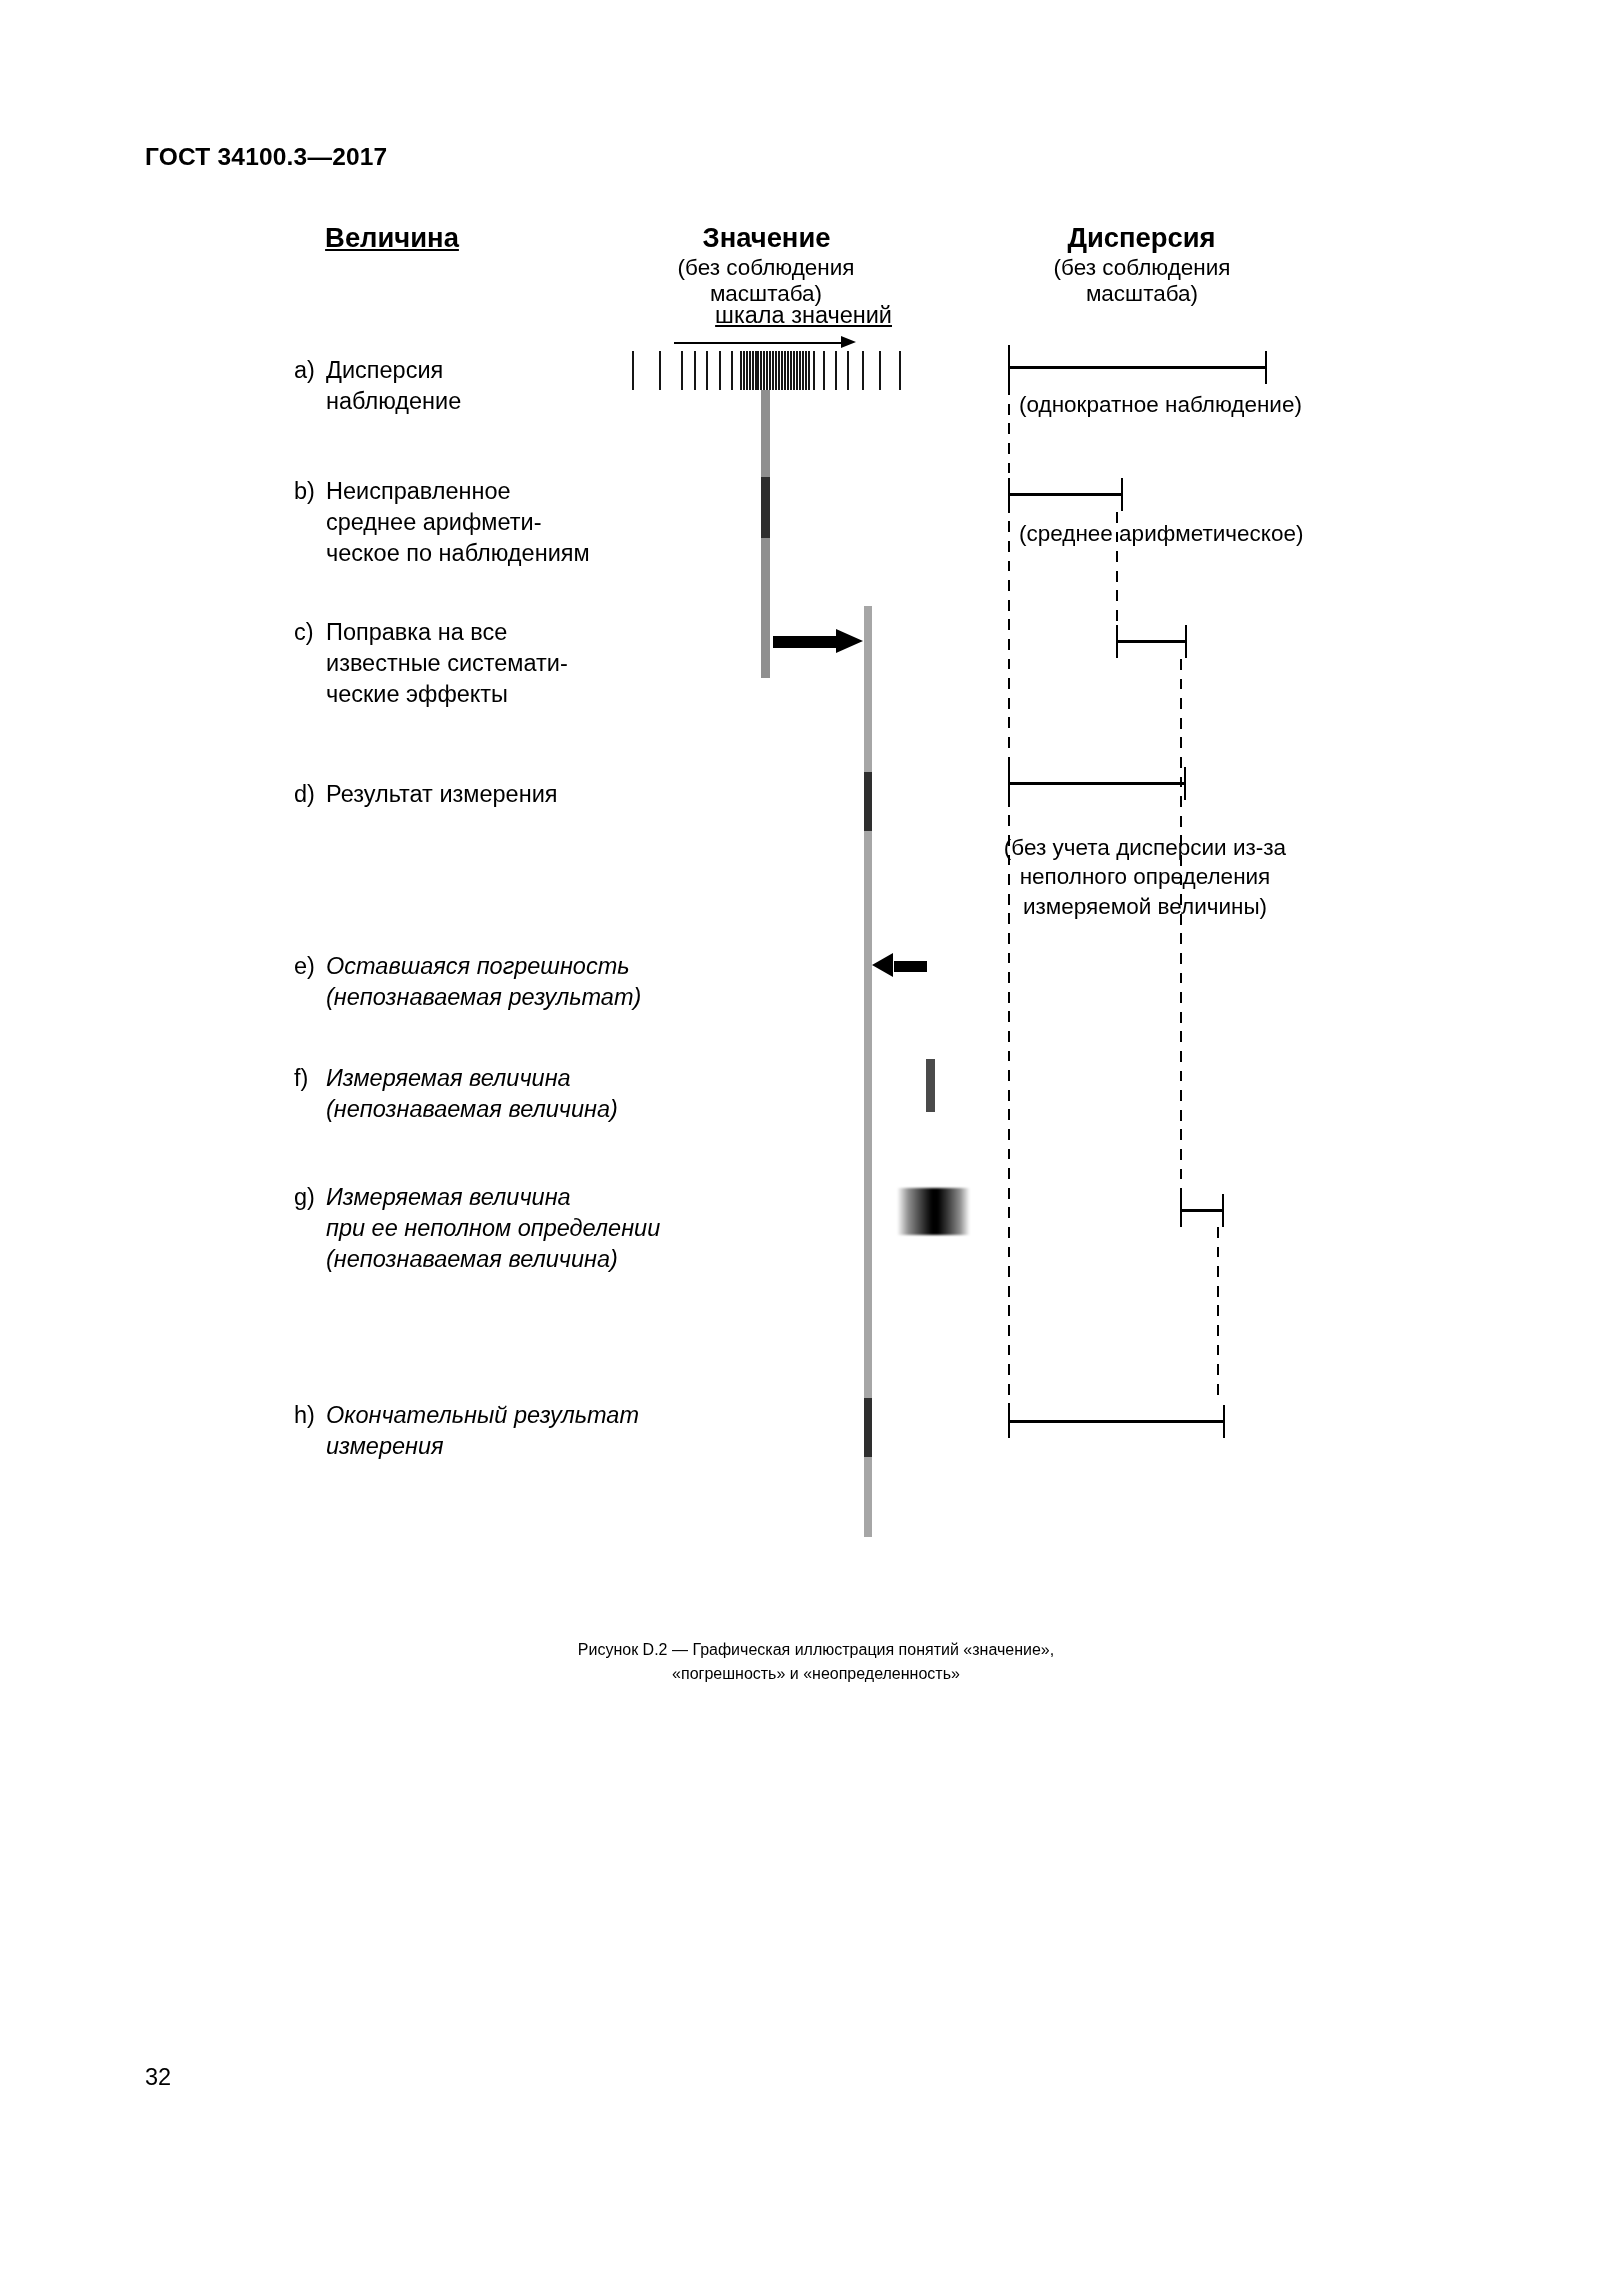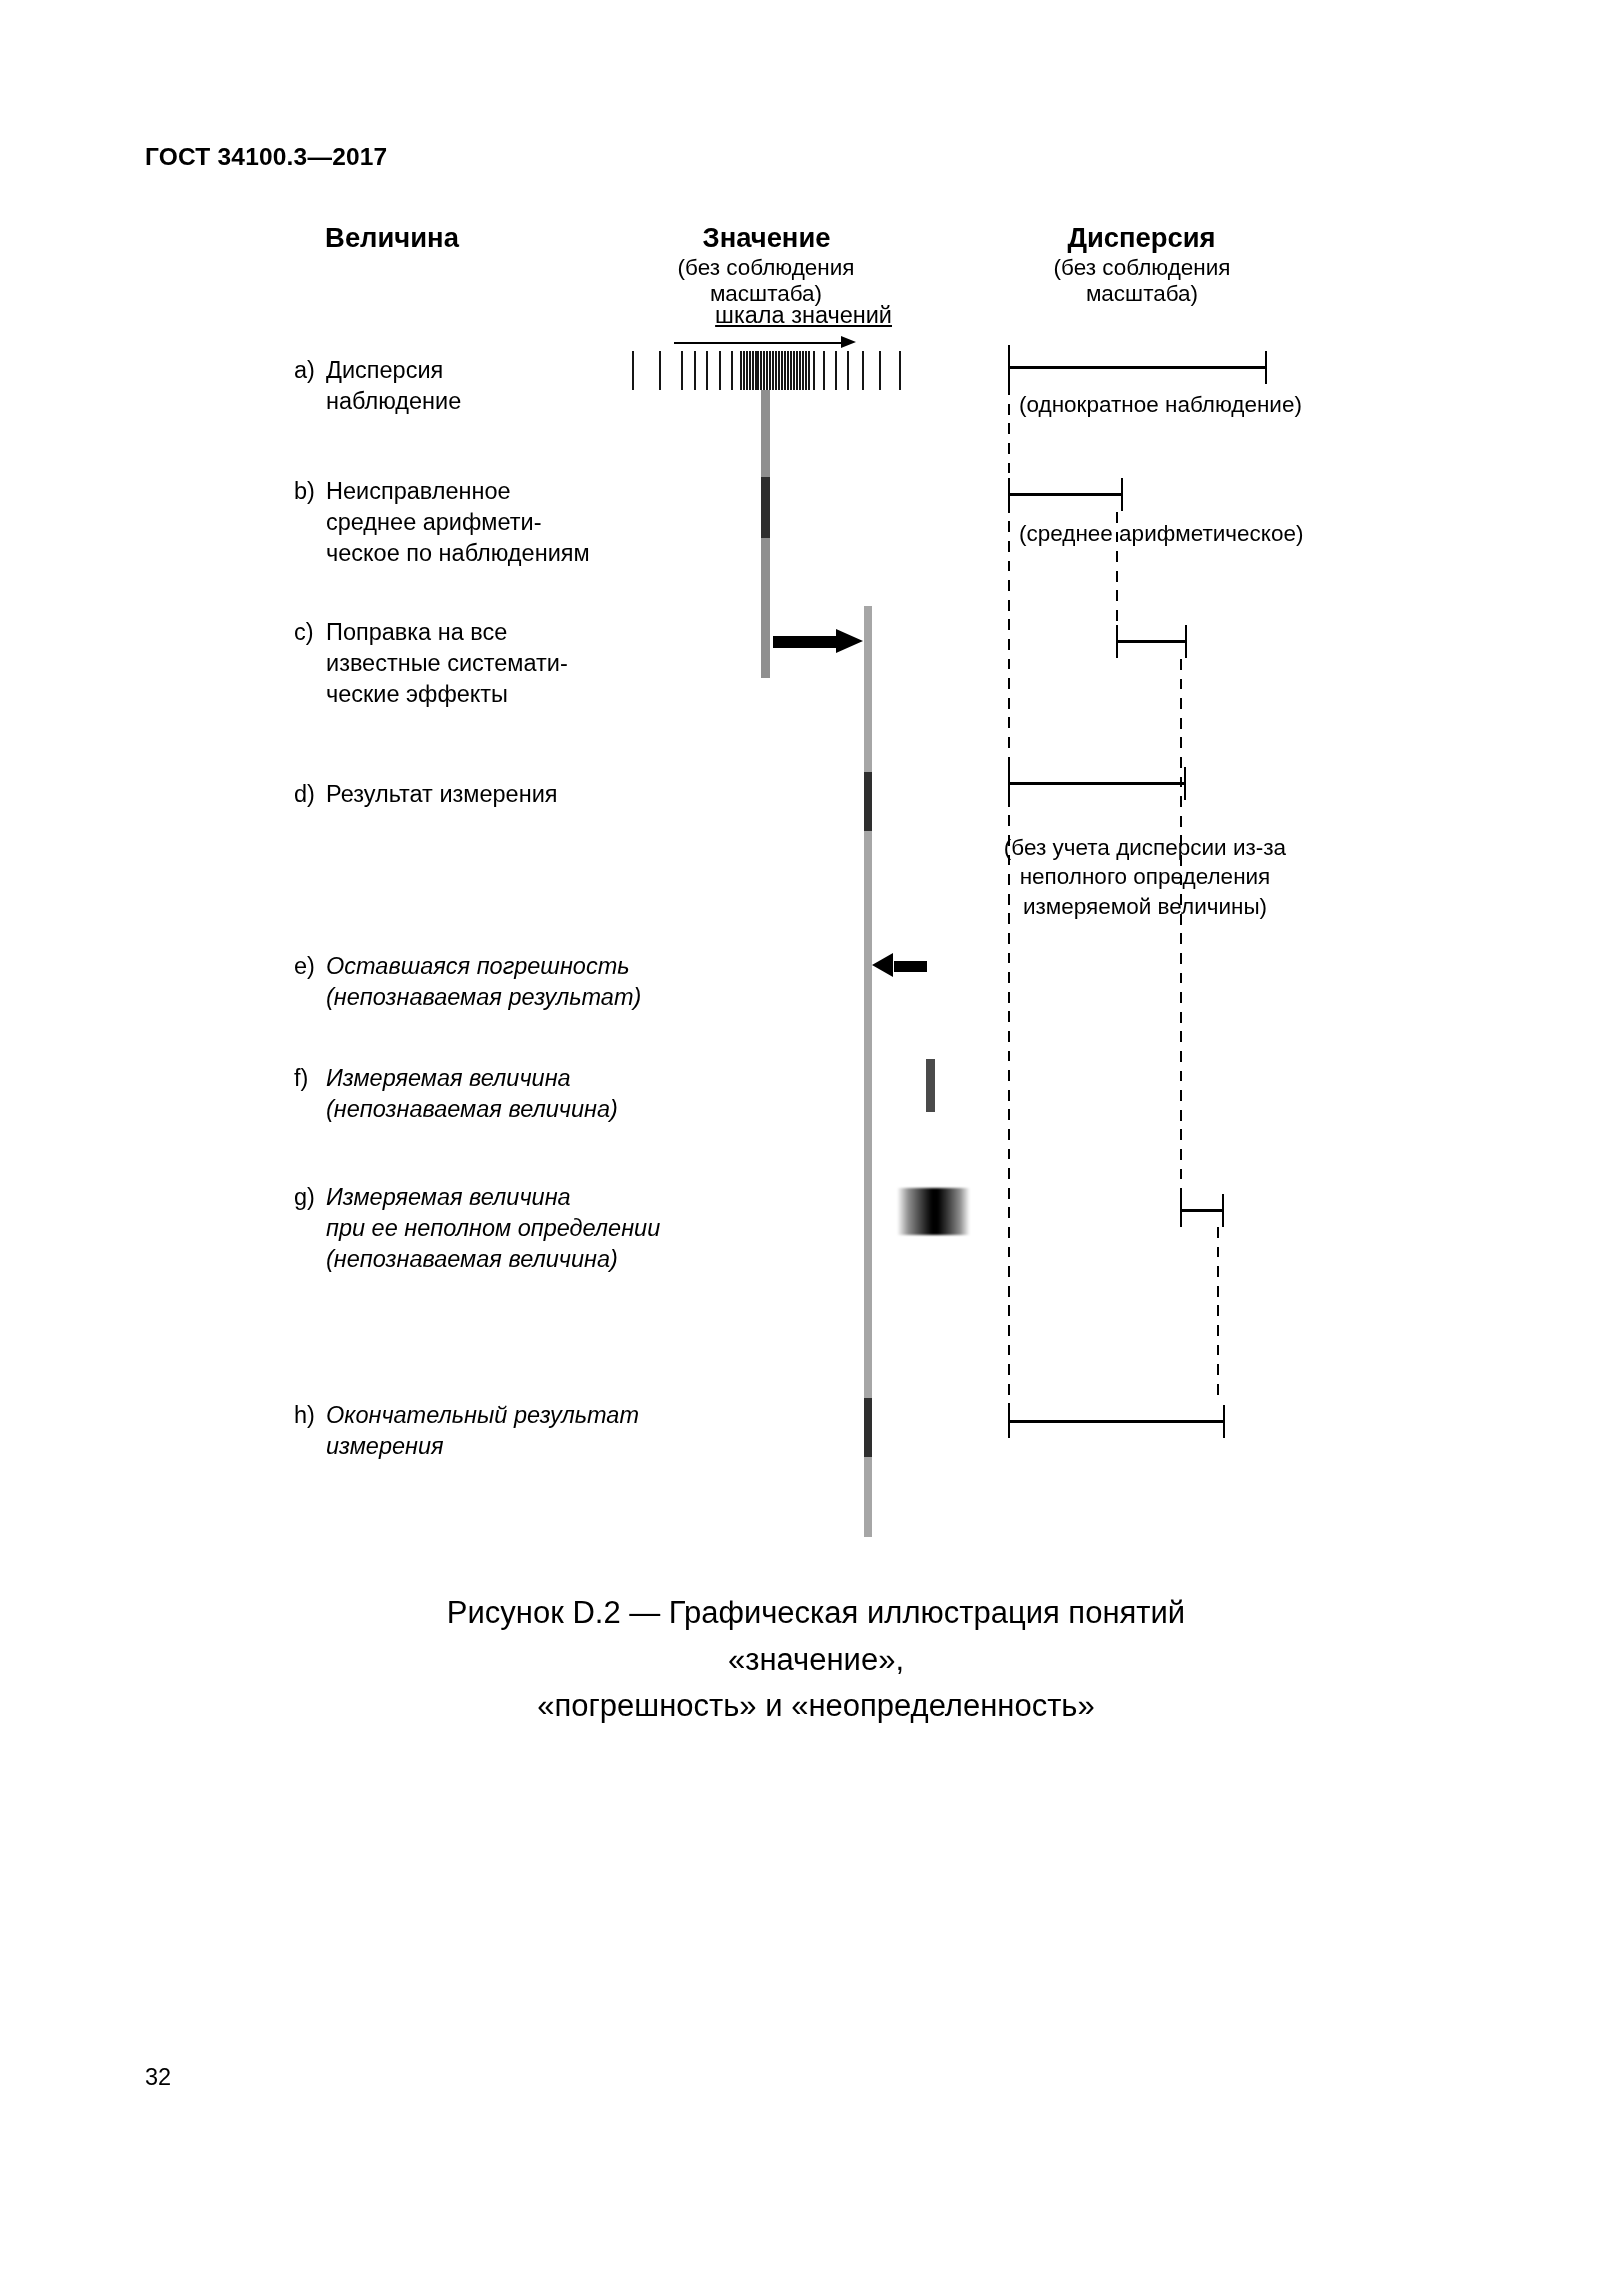--- a/index.html
+++ b/index.html
@@ -51,38 +51,38 @@
     content: ""; position: absolute; left: 0; right: 0;
     top: 50%; margin-top: -1.5px; height: 2.9px;
     background: var(--ink, #000);
   }
   .dash {
     position: absolute; width: 2px;
     background-image: repeating-linear-gradient(to bottom, var(--ink, #000) 0 10.8px, transparent 10.8px 19.6px);
   }
   .note { font-size: 22.5px; white-space: pre-line; line-height: 1.3; }
   .note.center { text-align: center; }
-  .caption { font-size: 31px; text-align: center; white-space: pre-line; line-height: 1.5; }
+  .caption { font-size: 16px; text-align: center; white-space: pre-line; line-height: 1.5; margin-top: 48px; }
   .page-number { font-size: 23.5px; }
   .blob {
     filter: blur(1.2px);
     background: linear-gradient(90deg,
       rgba(0,0,0,0) 0%, rgba(0,0,0,0.45) 16%, rgba(0,0,0,0.8) 36%,
       #000 48%, #000 56%,
       rgba(0,0,0,0.8) 68%, rgba(0,0,0,0.45) 86%, rgba(0,0,0,0) 100%);
   }
 </style>
 </head>
 <body>
 
 <div class="page">
 
   <div class="abs doc-header" style="left:145px;top:143px;">ГОСТ 34100.3—2017</div>
 
-  <div class="abs col-title" style="left:289px;top:222px;width:206px;">Величина</div>
+  <div class="abs col-title" style="left:289px;top:222px;width:206px;text-decoration:underline;">Величина</div>
   <div class="abs col-title" style="left:644px;top:222px;width:245px;">Значение</div>
   <div class="abs col-note" style="left:619px;top:255px;width:294px;">(без соблюдения масштаба)</div>
   <div class="abs col-title" style="left:1014px;top:222px;width:255px;">Дисперсия</div>
   <div class="abs col-note" style="left:995px;top:255px;width:294px;">(без соблюдения масштаба)</div>
 
   <div class="abs scale-label" style="left:647px;top:302px;width:245px;">шкала значений</div>
   <div class="abs hline" style="left:674px;top:342px;width:169px;"></div>
   <div class="abs arrow-head-right" style="left:841px;top:336px;"></div>
 
   <div class="abs row-label" style="left:294px;top:355px;">

